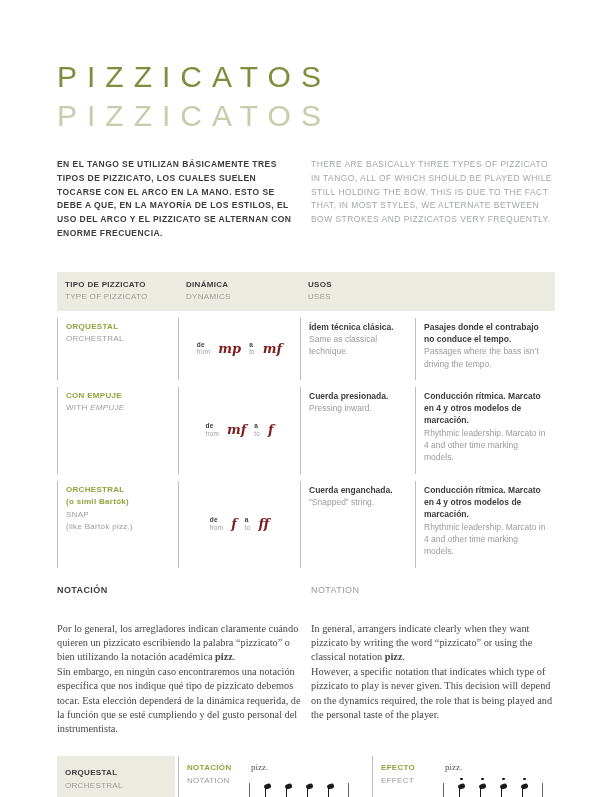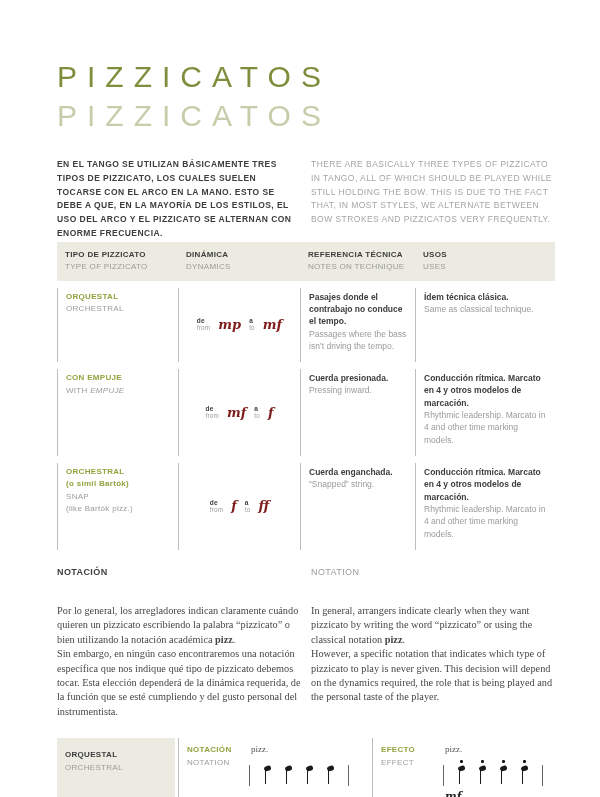--- a/index.html
+++ b/index.html
@@ -14,21 +14,21 @@
   
   .title{font-size:30px;letter-spacing:10px;color:var(--olive);font-weight:400;line-height:1;}
   .title.echo{color:var(--olive_light);margin-top:9px;}
 
   
   .intro{display:grid;grid-template-columns:1fr 1fr;gap:10px;margin-top:27px;}
   .intro-es{font-size:8.5px;font-weight:bold;letter-spacing:.45px;line-height:1.62;color:var(--dark);}
   .intro-en{font-size:8.5px;letter-spacing:.45px;line-height:1.62;color:#a2a7a3;}
 
   
-  .tbl{margin-top:1px;}
+  .tbl{margin-top:31px;}
   .tbl-head{display:grid;grid-template-columns:121px 122px 115px 140px;background:var(--beige);padding:7px 0 8px;}
   .tbl-head .hcell{padding-left:8px;}
   .h-es{font-size:8px;font-weight:bold;letter-spacing:.3px;color:var(--dark);line-height:1.5;}
   .h-en{font-size:8px;letter-spacing:.3px;color:var(--gray);line-height:1.5;}
   .tbl-row{display:grid;grid-template-columns:121px 122px 115px 140px;margin-top:7px;}
   .cell{border-left:1px solid var(--rule);padding:3px 8px 10px;}
   .nm-es{font-size:8px;font-weight:bold;letter-spacing:.3px;color:var(--green_label);line-height:1.55;}
   .nm-en{font-size:8px;letter-spacing:.3px;color:var(--gray);line-height:1.55;}
   .it{font-style:italic;}
   .cell.dyncell{display:flex;align-items:center;justify-content:center;gap:8px;padding-bottom:4px;}
@@ -90,24 +90,20 @@
     <div class="tbl-head">
       <div class="hcell">
         <div class="h-es">TIPO DE PIZZICATO</div>
         <div class="h-en">TYPE OF PIZZICATO</div>
       </div>
       <div class="hcell">
         <div class="h-es">DINÁMICA</div>
         <div class="h-en">DYNAMICS</div>
       </div>
       <div class="hcell">
-        <div class="h-es">REFERENCIA TÉCNICA</div>
-        <div class="h-en">NOTES ON TECHNIQUE</div>
-      </div>
-      <div class="hcell">
         <div class="h-es">USOS</div>
         <div class="h-en">USES</div>
       </div>
     </div>
 
     <div class="tbl-row row-1">
       <div class="cell">
         <div class="nm-es">ORQUESTAL</div>
         <div class="nm-es"></div>
         <div class="nm-en"><span>ORCHESTRAL</span><span class="it"></span></div>
@@ -119,26 +115,26 @@
             <span class="dyn-en">from</span>
           </span>
         <span class="dyn-val">mp</span>
         <span class="dyn-pair">
             <span class="dyn-es">a</span>
             <span class="dyn-en">to</span>
           </span>
         <span class="dyn-val">mf</span>
       </div>
       <div class="cell">
+        <div class="tx-es">Ídem técnica clásica.</div>
+        <div class="tx-en">Same as classical technique.</div>
+      </div>
+      <div class="cell">
         <div class="tx-es">Pasajes donde el contrabajo no conduce el tempo.</div>
         <div class="tx-en">Passages where the bass isn’t driving the tempo.</div>
-      </div>
-      <div class="cell">
-        <div class="tx-es">Ídem técnica clásica.</div>
-        <div class="tx-en">Same as classical technique.</div>
       </div>
     </div>
 
     <div class="tbl-row row-2">
       <div class="cell">
         <div class="nm-es">CON EMPUJE</div>
         <div class="nm-es"></div>
         <div class="nm-en"><span>WITH </span><span class="it">EMPUJE</span></div>
         <div class="nm-en"></div>
       </div>

